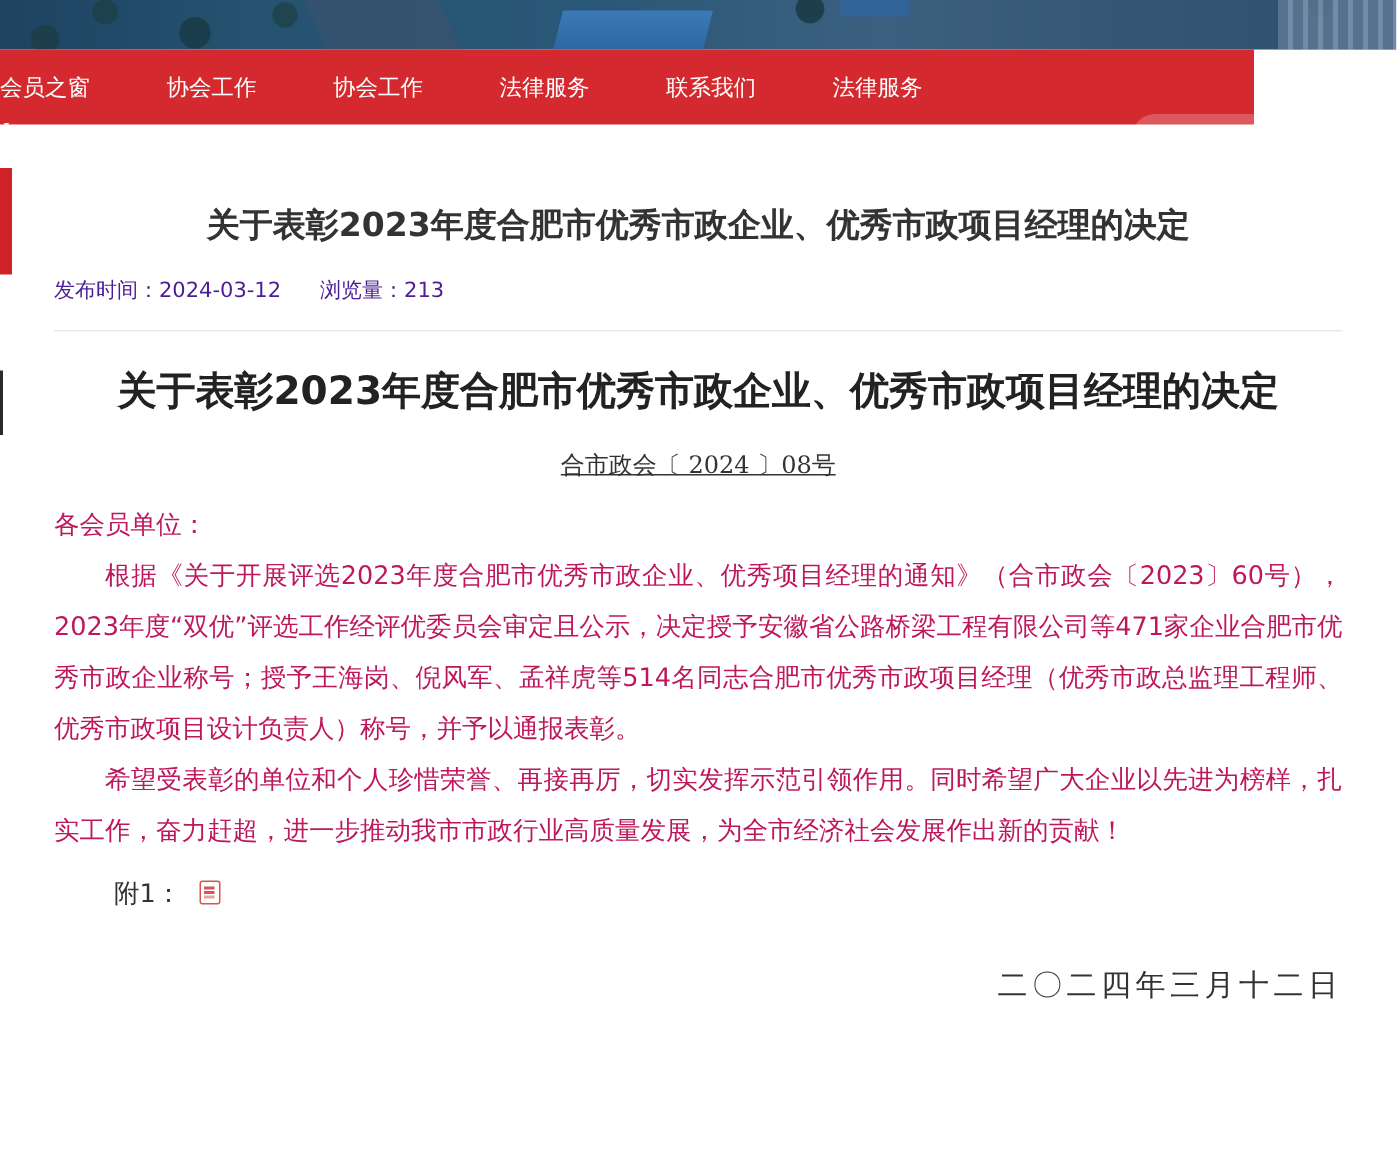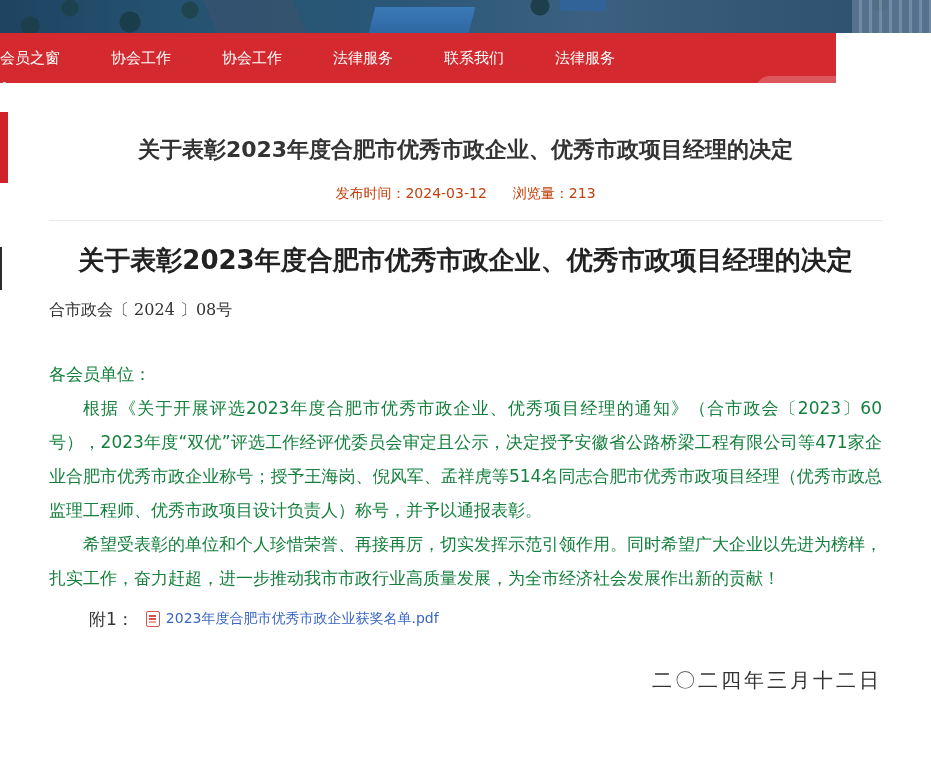--- a/index.html
+++ b/index.html
@@ -42,29 +42,29 @@
   .search-pill svg { flex:0 0 auto; }
   .search-input { background:transparent; border:none; outline:none; color:#ffffff;
     font-size:13px; margin-left:8px; width:150px; font-family:inherit; }
   .search-input::placeholder { color:rgba(255,255,255,0.95); }
 
   
   .left-red-strip { position:absolute; left:0; top:112px; width:8px; height:71px; background:#cf2329; }
   .left-dark-line { position:absolute; left:0; top:247px; width:2px; height:43px; background:#2b2b2b; }
 
   
-  .content { position:absolute; top:83px; left:0; width:931px; padding:0 49px; box-sizing:border-box; }
+  .content { position:absolute; top:83px; left:0; width:931px; padding:0 36px; box-sizing:border-box; }
   .page-title { margin-top:52px; text-align:center; font-size:22px; font-weight:bold; color:#333333; }
-  .meta-row { margin-top:20px; text-align:center; font-size:14px; color:#c2410c; }
+  .meta-row { margin-top:20px; font-size:14px; color:#4c1d95; }
   .meta-row .gap { display:inline-block; width:26px; }
   .divider { border-bottom:1px solid #e9e9e9; margin-top:17px; }
   .article-title { margin-top:22px; text-align:center; font-size:26px; font-weight:bold; color:#222222; }
-  .doc-number { margin-top:9px; text-align:left; font-size:16px; color:#333333;
-    font-family:"DejaVu Serif","Liberation Serif",serif; }
-  .body-text { margin-top:36px; font-size:17px; color:#15803d; line-height:34px; text-align:justify; }
+  .doc-number { margin-top:9px; text-align:center; font-size:16px; color:#333333;
+    font-family:"DejaVu Serif","Liberation Serif",serif;text-decoration:underline; }
+  .body-text { margin-top:12px; font-size:17px; color:#be185d; line-height:34px; text-align:justify; }
   .body-text p { margin:0; }
   .body-text p.indent { text-indent:2em; }
 
   .attachments { margin-top:10px;text-align:center; }
   .attachment-row { display:flex; align-items:center; margin-top:13px; padding-left:40px; }
   .attachment-label { font-size:17px; color:#333333; margin-right:12px; white-space:nowrap; }
   .pdf-icon { display:inline-block; width:12px; height:14px; background:#ffffff;
     border:1px solid #d9534f; border-radius:2px; position:relative; margin-right:6px; flex:0 0 auto; }
   .pdf-icon::before { content:""; position:absolute; left:2px; top:3px; width:7px; height:2px;
     background:#d9534f; box-shadow:0 3px 0 #d9534f, 0 6px 0 #e8a1a1; }
@@ -122,20 +122,19 @@
     <div class="body-text">
       <p>各会员单位：</p>
       <p class="indent">根据《关于开展评选2023年度合肥市优秀市政企业、优秀项目经理的通知》（合市政会〔2023〕60号），2023年度“双优”评选工作经评优委员会审定且公示，决定授予安徽省公路桥梁工程有限公司等471家企业合肥市优秀市政企业称号；授予王海岗、倪风军、孟祥虎等514名同志合肥市优秀市政项目经理（优秀市政总监理工程师、优秀市政项目设计负责人）称号，并予以通报表彰。</p>
       <p class="indent">希望受表彰的单位和个人珍惜荣誉、再接再厉，切实发挥示范引领作用。同时希望广大企业以先进为榜样，扎实工作，奋力赶超，进一步推动我市市政行业高质量发展，为全市经济社会发展作出新的贡献！</p>
     </div>
 
     <div class="attachments">
       <div class="attachment-row">
         <span class="attachment-label">附1：</span>
         <span class="pdf-icon"></span>
-        <a class="attachment-link">2023年度合肥市优秀市政企业获奖名单.pdf</a>
       </div>
     </div>
 
     <div class="sign-date">二〇二四年三月十二日</div>
   </main>
 
 </div>
 
 </body></html>

